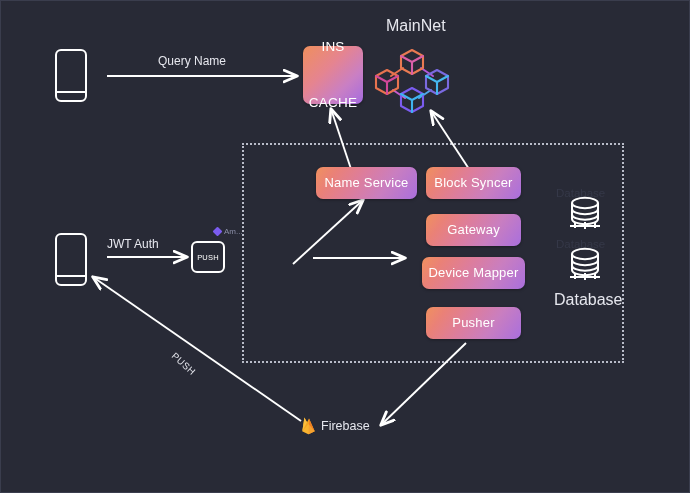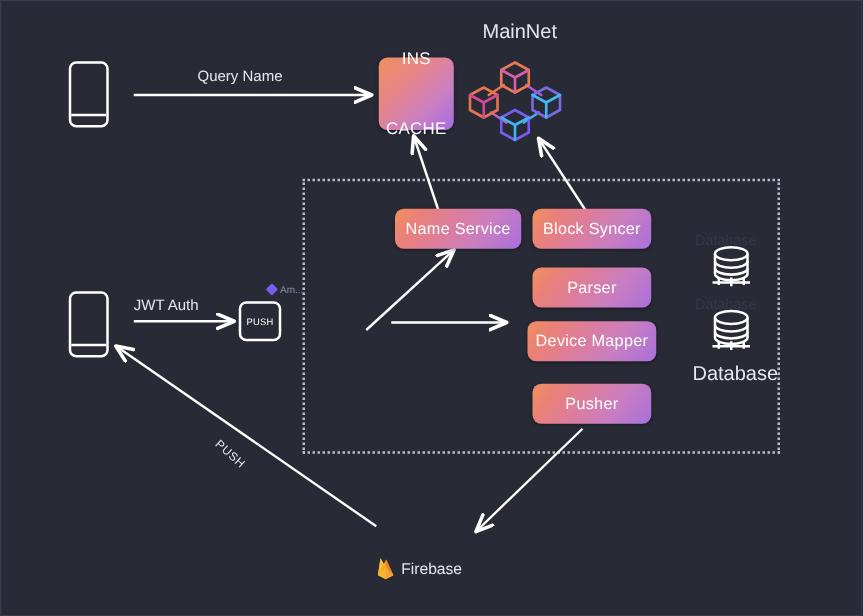--- a/index.html
+++ b/index.html
@@ -99,21 +99,21 @@
   
   .db{
     position:absolute;width:42px;height:38px;
   }
   .db svg{display:block;}
 
   
   #firebase{
     position:absolute;left:300px;top:415px;
     display:flex;align-items:center;gap:5px;
-    color:#e6e7ee;font-size:12.5px;margin-top:29px;
+    color:#e6e7ee;font-size:12.5px;
   }
 
   
   #mainnet-icon{position:absolute;left:372px;top:45px;width:78px;height:70px;}
 </style>
 </head>
 <body>
 
 <div id="canvas">
 
@@ -198,21 +198,21 @@
 
   <div class="node" style="left:315px;top:166px;width:101px;height:32px;">
     <span>Name Service</span>
   </div>
 
   <div class="node" style="left:425px;top:166px;width:95px;height:32px;">
     <span>Block Syncer</span>
   </div>
 
   <div class="node" style="left:425px;top:213px;width:95px;height:32px;">
-    <span>Parser</span>
+    <span>Gateway</span>
   </div>
 
   <div class="node" style="left:421px;top:256px;width:103px;height:32px;">
     <span>Device Mapper</span>
   </div>
 
   <div class="node" style="left:425px;top:306px;width:95px;height:32px;">
     <span>Pusher</span>
   </div>
 

